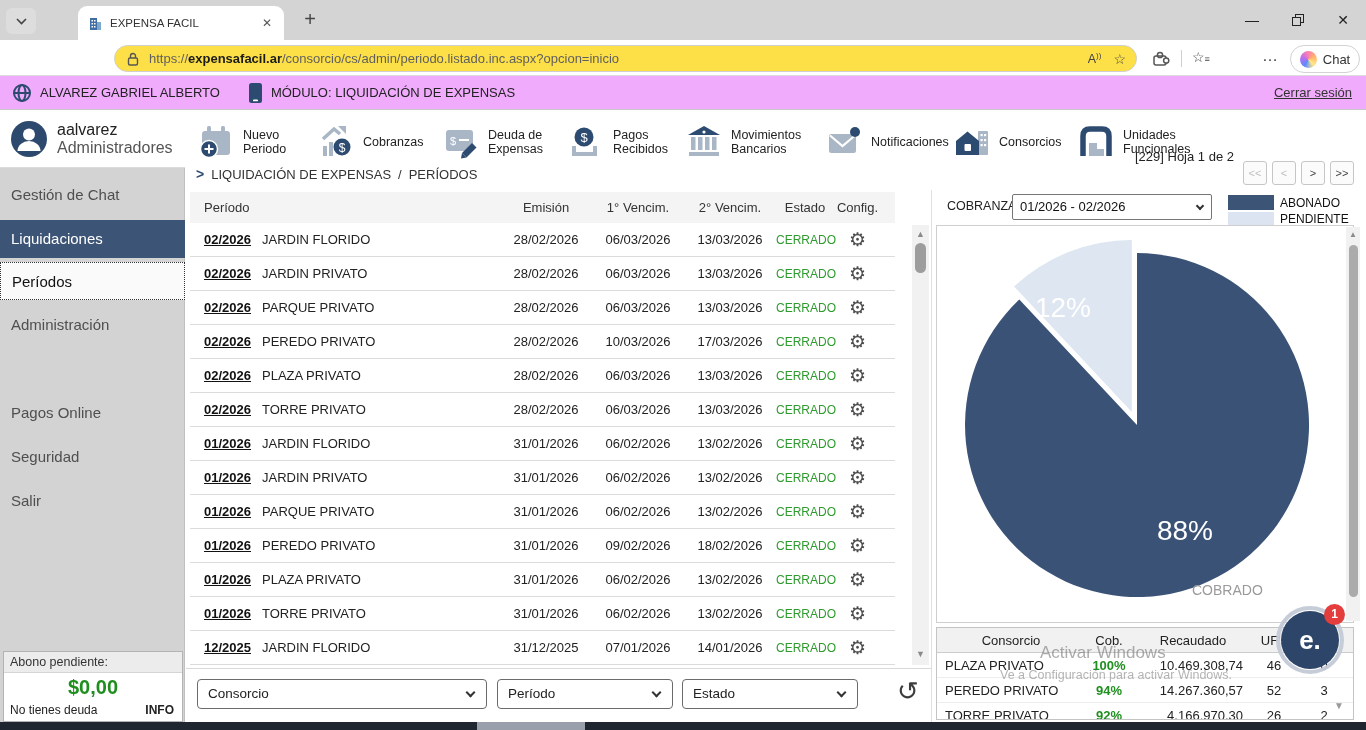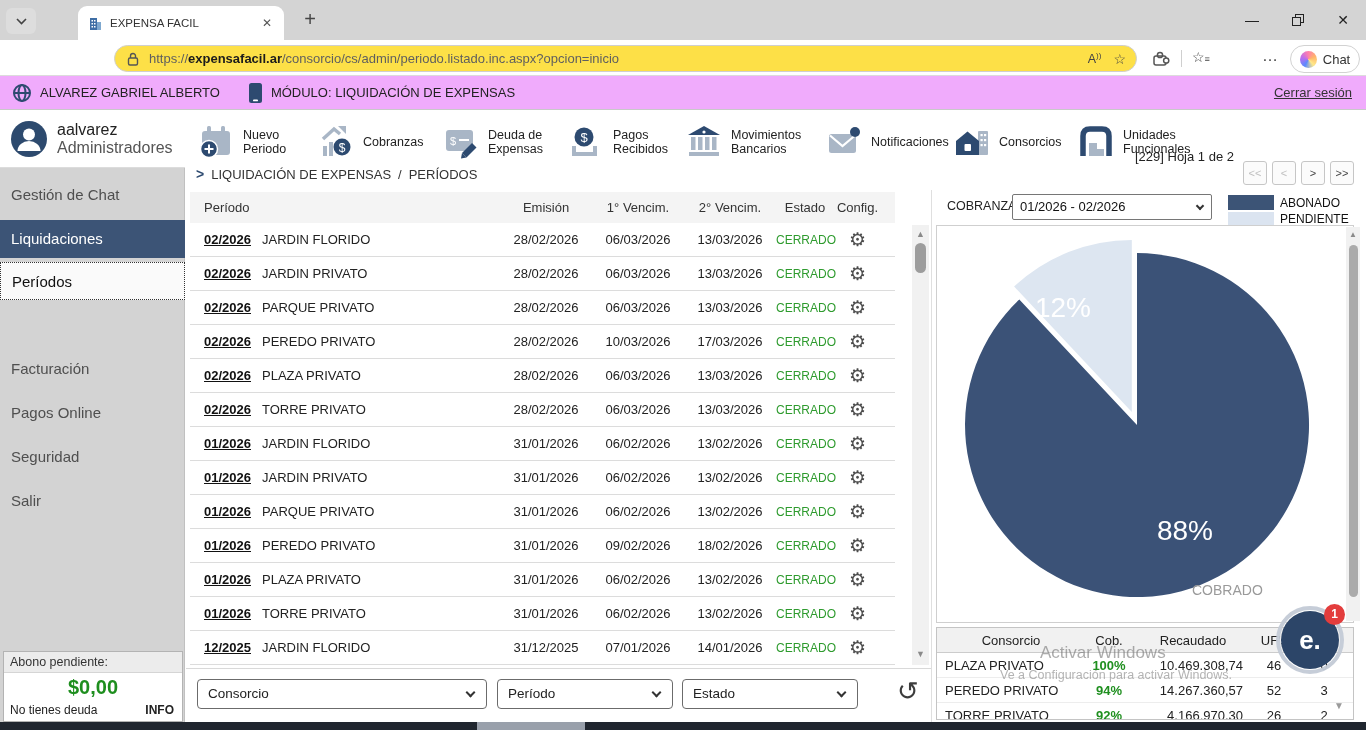--- a/index.html
+++ b/index.html
@@ -207,21 +207,21 @@
       <path d="M7.5 31 a11.5 10 0 0 1 23 0 Z" fill="#fff"></path>
     </svg>
     <div class="uinfo" style="margin-left:9px">
       <div class="n">aalvarez</div>
       <div class="r">Administradores</div>
     </div>
   </div>
   <div class="abs menuitem" style="top:176px">Gestión de Chat</div>
   <div class="abs menuitem active" style="top:220px">Liquidaciones</div>
   <div class="abs menuitem sub" style="top:262px">Períodos</div>
-  <div class="abs menuitem" style="top:350px">Facturación</div>
+  <div class="abs menuitem" style="top:306px">Administración</div>
   <div class="abs menuitem" style="top:394px">Pagos Online</div>
   <div class="abs menuitem" style="top:438px">Seguridad</div>
   <div class="abs menuitem" style="top:482px">Salir</div>
 
   <div class="abs abono">
     <div class="ttl">Abono pendiente:</div>
     <div class="amt">$0,00</div>
     <div class="row">
       <span>No tienes deuda</span>
       <span class="info">INFO</span>

